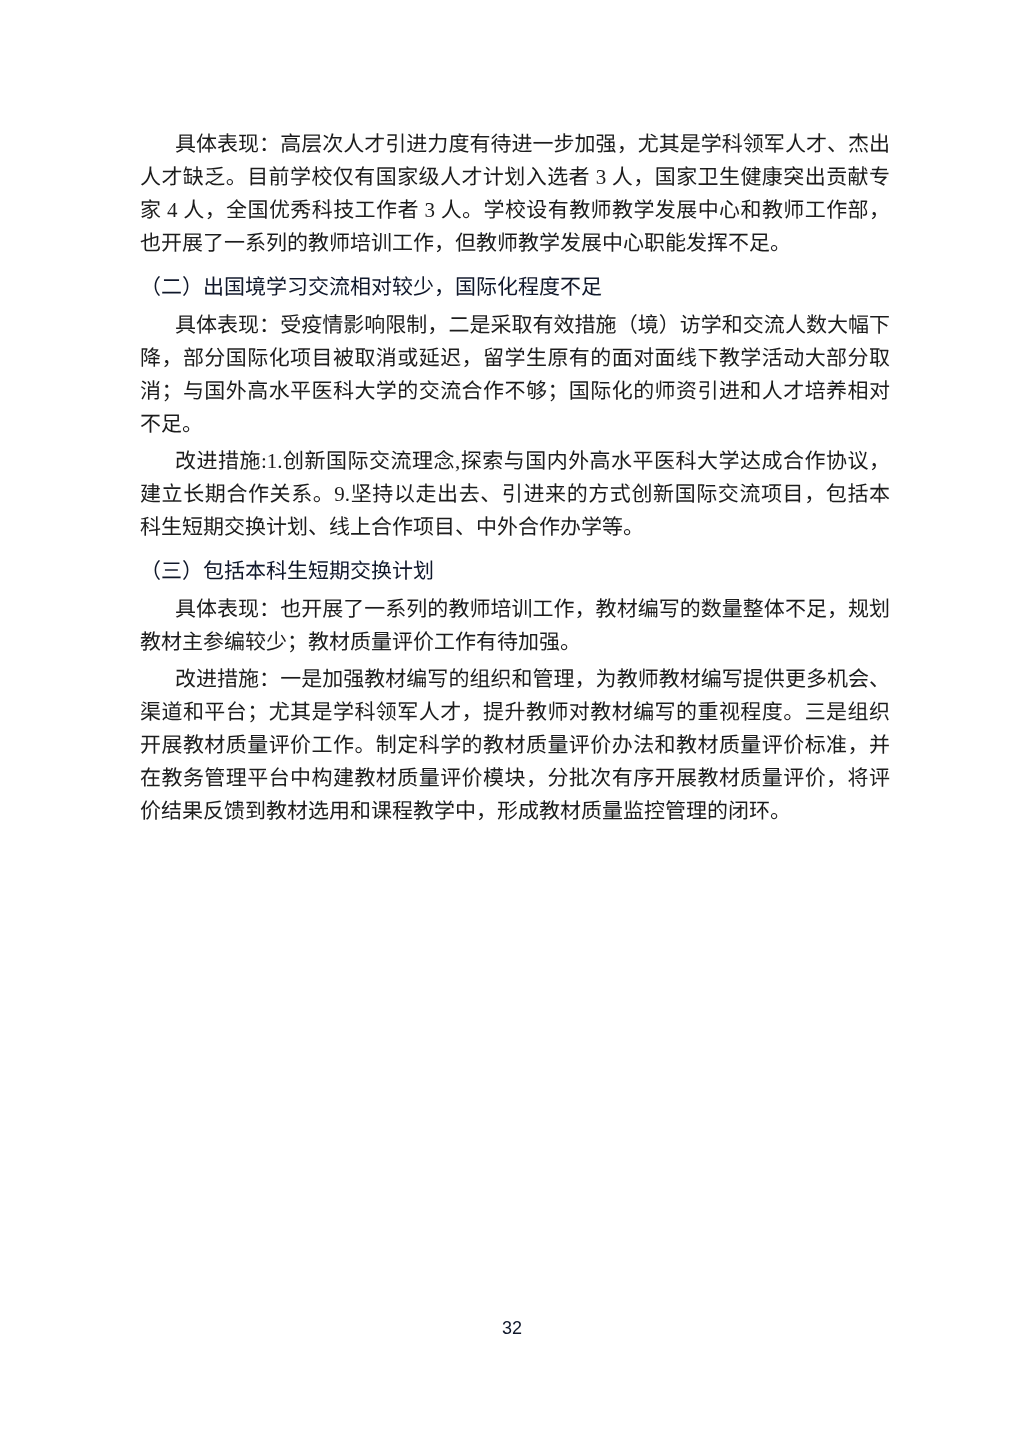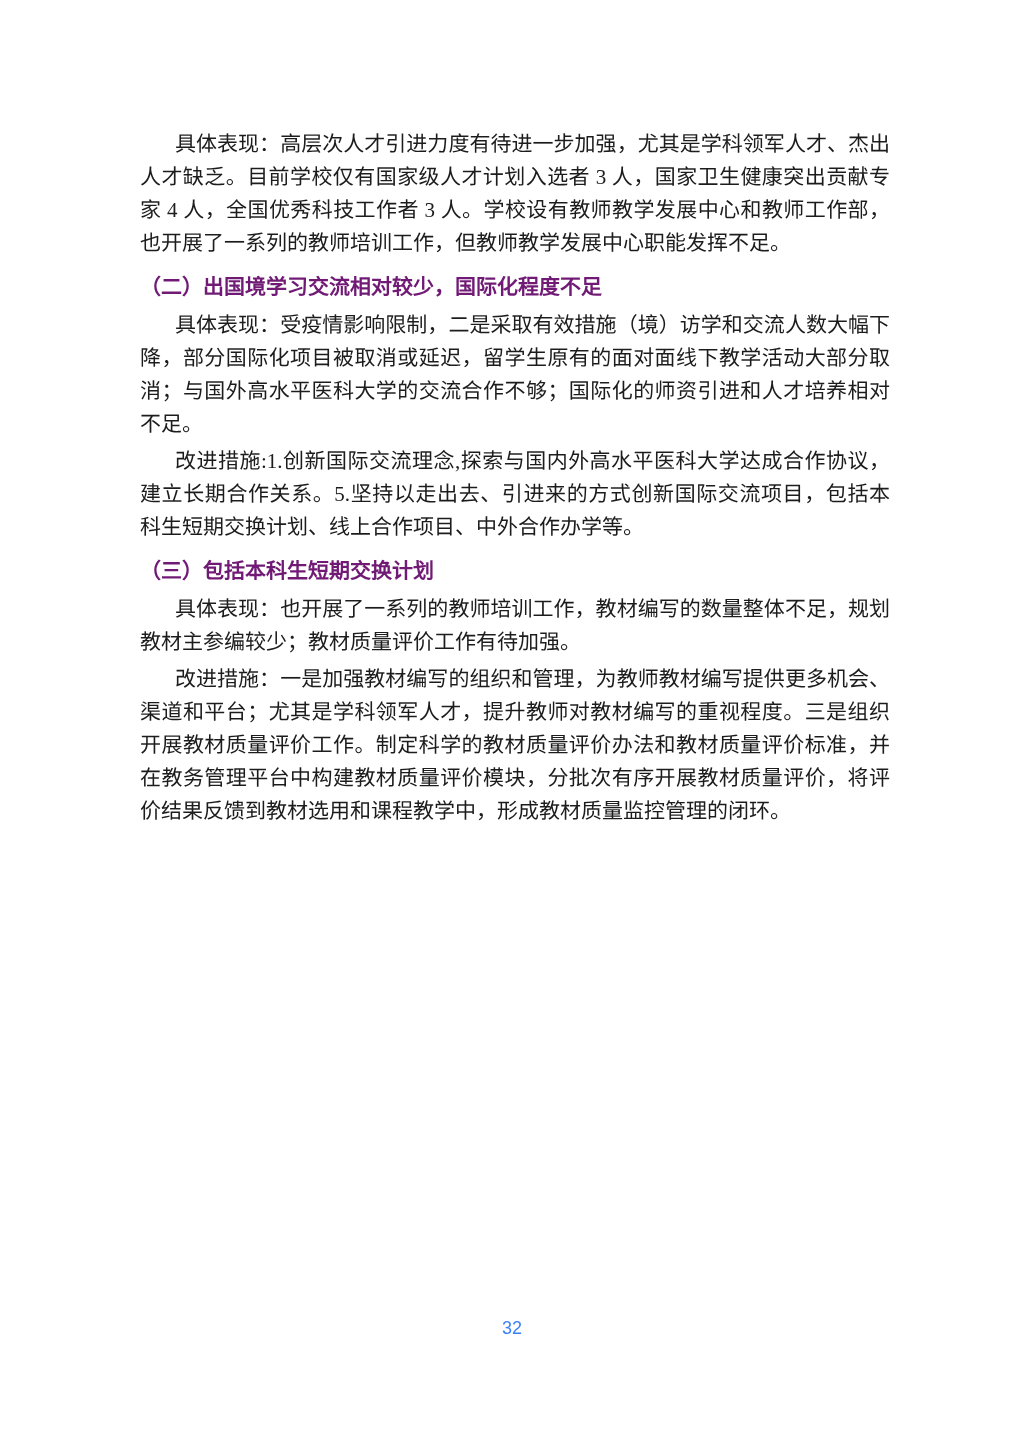--- a/index.html
+++ b/index.html
@@ -36,44 +36,44 @@
     text-align: justify;
     text-align-last: left;
     text-indent: 35px;
     font-family: "Liberation Serif", "DejaVu Serif", serif;
     word-break: break-all;
   }
   .heading {
     margin: 10px 0 6px 0;
     font-size: 21px;
     line-height: 33px;
-    font-weight: bold;
-    color: #701a75;
+    font-weight: normal;
+    color: #0f172a;
     font-family: "Liberation Sans", "DejaVu Sans", sans-serif;
     text-align: left;
   }
   .page-number {
     position: absolute;
     left: 0;
     top: 1316px;
     width: 1024px;
     text-align: center;
     font-size: 18px;
     line-height: 24px;
-    color: #3b82f6;
+    color: #0f172a;
     font-family: "Liberation Sans", "DejaVu Sans", sans-serif;
   }
 </style>
 </head>
 <body>
 
 <div class="page">
   <div class="content">
     <p class="para">具体表现：高层次人才引进力度有待进一步加强，尤其是学科领军人才、杰出人才缺乏。目前学校仅有国家级人才计划入选者 3 人，国家卫生健康突出贡献专家 4 人，全国优秀科技工作者 3 人。学校设有教师教学发展中心和教师工作部，也开展了一系列的教师培训工作，但教师教学发展中心职能发挥不足。</p>
     <h3 class="heading">（二）出国境学习交流相对较少，国际化程度不足</h3>
     <p class="para">具体表现：受疫情影响限制，二是采取有效措施（境）访学和交流人数大幅下降，部分国际化项目被取消或延迟，留学生原有的面对面线下教学活动大部分取消；与国外高水平医科大学的交流合作不够；国际化的师资引进和人才培养相对不足。</p>
-    <p class="para">改进措施:1.创新国际交流理念,探索与国内外高水平医科大学达成合作协议，建立长期合作关系。5.坚持以走出去、引进来的方式创新国际交流项目，包括本科生短期交换计划、线上合作项目、中外合作办学等。</p>
+    <p class="para">改进措施:1.创新国际交流理念,探索与国内外高水平医科大学达成合作协议，建立长期合作关系。9.坚持以走出去、引进来的方式创新国际交流项目，包括本科生短期交换计划、线上合作项目、中外合作办学等。</p>
     <h3 class="heading">（三）包括本科生短期交换计划</h3>
     <p class="para">具体表现：也开展了一系列的教师培训工作，教材编写的数量整体不足，规划教材主参编较少；教材质量评价工作有待加强。</p>
     <p class="para">改进措施：一是加强教材编写的组织和管理，为教师教材编写提供更多机会、渠道和平台；尤其是学科领军人才，提升教师对教材编写的重视程度。三是组织开展教材质量评价工作。制定科学的教材质量评价办法和教材质量评价标准，并在教务管理平台中构建教材质量评价模块，分批次有序开展教材质量评价，将评价结果反馈到教材选用和课程教学中，形成教材质量监控管理的闭环。</p>
   </div>
   <div class="page-number">32</div>
 </div>
 
 </body></html>

